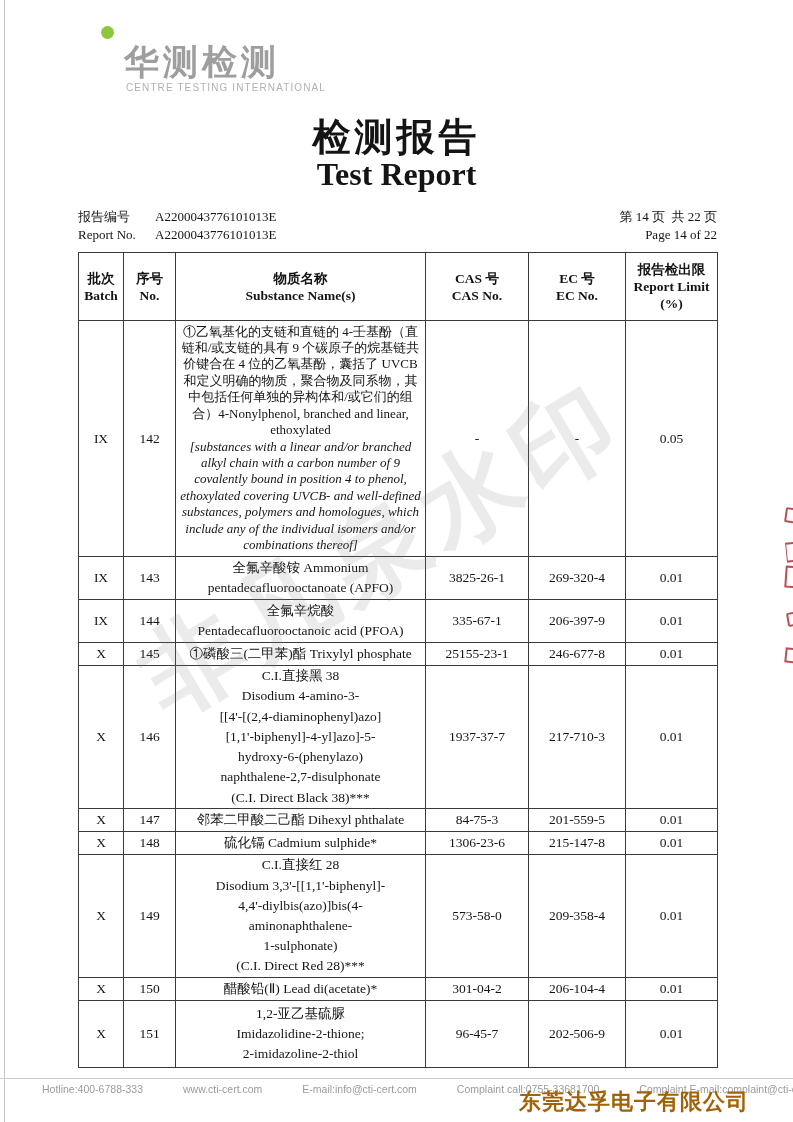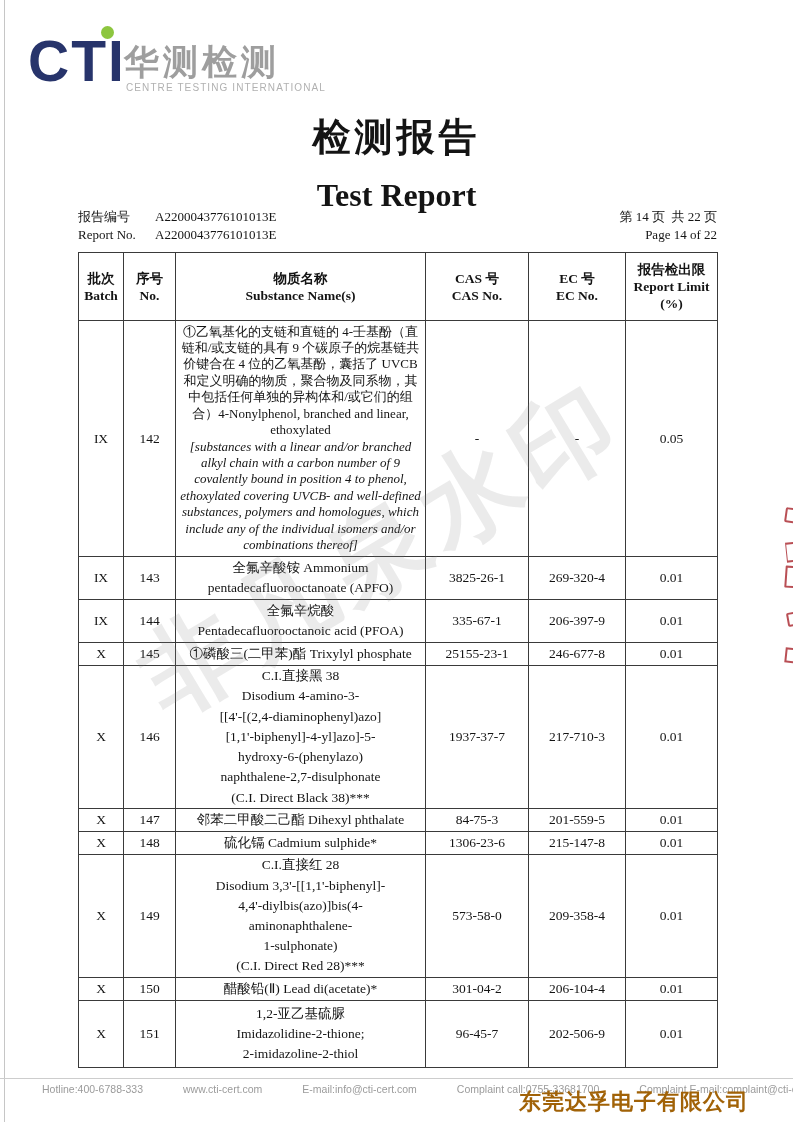--- a/index.html
+++ b/index.html
@@ -26,21 +26,21 @@
   .logo-tagline{
     position:absolute;left:126px;top:82px;
     font-family:"Liberation Sans", sans-serif;
     font-size:10px;letter-spacing:1.1px;color:#b1b1b1;white-space:nowrap;
   }
 
   
   .title-zh{position:absolute;left:0;top:112px;width:100%;text-align:center;
     font-size:38px;font-weight:700;letter-spacing:4px;}
   .title-en{position:absolute;left:0;top:156px;width:100%;text-align:center;
-    font-size:32px;font-weight:700;margin-top:21px;}
+    font-size:32px;font-weight:700;}
 
   
   .meta{position:absolute;top:208px;left:0;width:100%;font-size:13px;line-height:18px;}
   .meta-label{position:absolute;left:78px;white-space:pre;}
   .meta-value{position:absolute;left:155px;white-space:pre;}
   .meta-right{position:absolute;right:76px;text-align:right;white-space:pre;}
   .r1{top:0;} .r2{top:18px;}
 
   
   table.report{
@@ -102,21 +102,20 @@
     font-family:"Liberation Sans", sans-serif;font-weight:700;
     font-size:22px;letter-spacing:1px;color:#a16207;white-space:nowrap;
   }
 </style>
 </head>
 <body>
 
 <div class="scanline-left"></div>
 
 <div class="logo">
-  <span class="logo-cti">CTI</span>
   <span class="logo-dot"></span>
   <span class="logo-cn">华测检测</span>
   <span class="logo-tagline">CENTRE TESTING INTERNATIONAL</span>
 </div>
 
 <div class="title-zh">检测报告</div>
 <div class="title-en">Test Report</div>
 
 <div class="meta">
   <span class="meta-label r1">报告编号</span>

